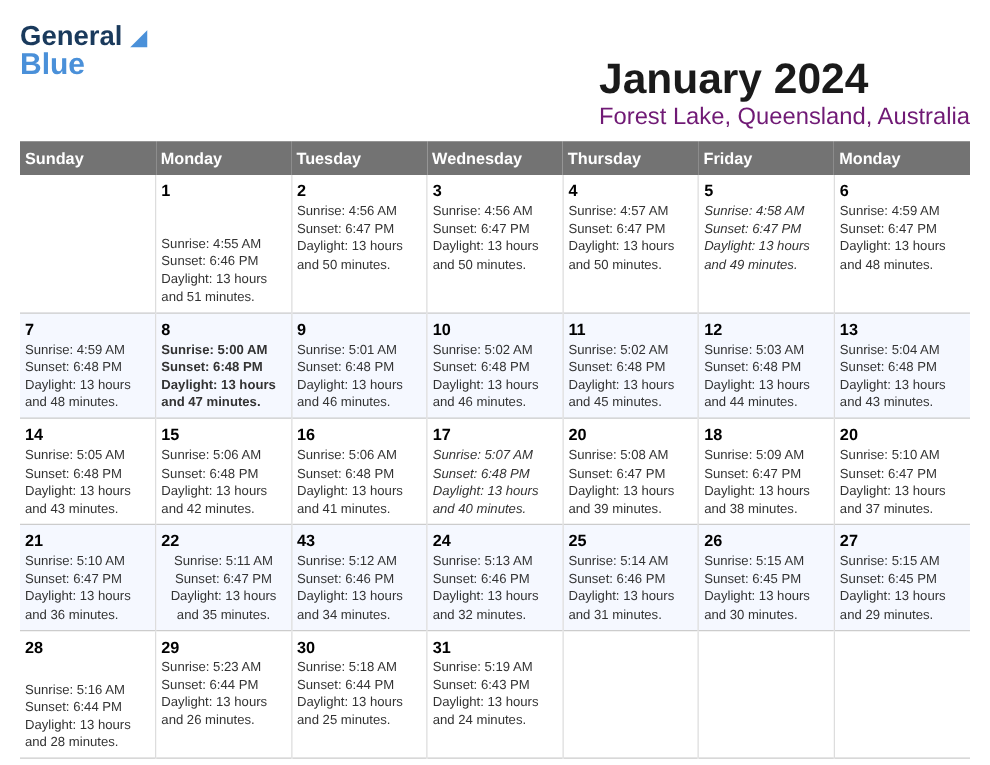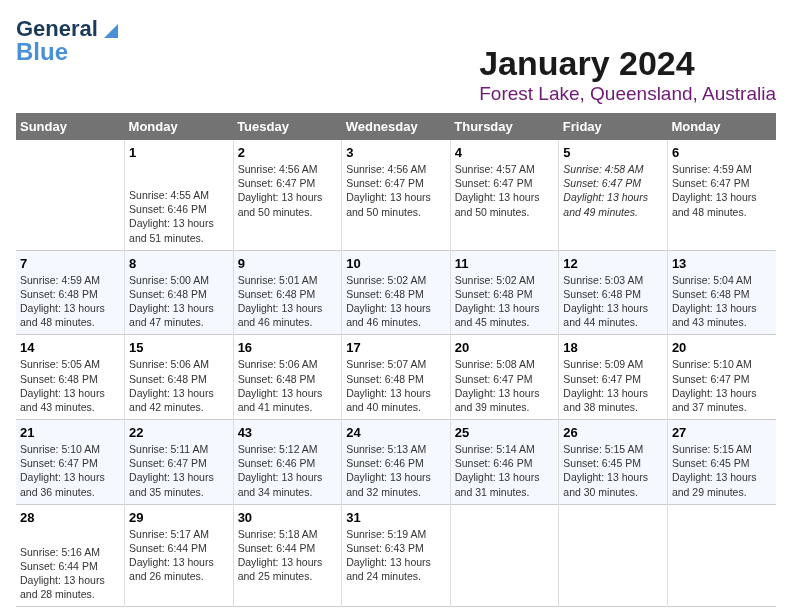--- a/index.html
+++ b/index.html
@@ -154,21 +154,21 @@
       <tr>
         <td>
           <span class="day-num">7</span>
           <div class="day-info" style="white-space: pre-line;">Sunrise: 4:59 AM
 Sunset: 6:48 PM
 Daylight: 13 hours
 and 48 minutes.</div>
         </td>
         <td>
           <span class="day-num">8</span>
-          <div class="day-info" style="white-space: pre-line;">Sunrise: 5:00 AM
+          <div class="day-info" style="white-space: pre-line; font-weight: bold;">Sunrise: 5:00 AM
 Sunset: 6:48 PM
 Daylight: 13 hours
 and 47 minutes.</div>
         </td>
         <td>
           <span class="day-num">9</span>
           <div class="day-info" style="white-space: pre-line;">Sunrise: 5:01 AM
 Sunset: 6:48 PM
 Daylight: 13 hours
 and 46 minutes.</div>
@@ -219,21 +219,21 @@
         </td>
         <td>
           <span class="day-num">16</span>
           <div class="day-info" style="white-space: pre-line;">Sunrise: 5:06 AM
 Sunset: 6:48 PM
 Daylight: 13 hours
 and 41 minutes.</div>
         </td>
         <td>
           <span class="day-num">17</span>
-          <div class="day-info" style="white-space: pre-line;">Sunrise: 5:07 AM
+          <div class="day-info" style="white-space: pre-line; font-style: italic;">Sunrise: 5:07 AM
 Sunset: 6:48 PM
 Daylight: 13 hours
 and 40 minutes.</div>
         </td>
         <td>
           <span class="day-num">20</span>
           <div class="day-info" style="white-space: pre-line;">Sunrise: 5:08 AM
 Sunset: 6:47 PM
 Daylight: 13 hours
 and 39 minutes.</div>
@@ -256,21 +256,21 @@
       <tr>
         <td>
           <span class="day-num">21</span>
           <div class="day-info" style="white-space: pre-line;">Sunrise: 5:10 AM
 Sunset: 6:47 PM
 Daylight: 13 hours
 and 36 minutes.</div>
         </td>
         <td>
           <span class="day-num">22</span>
-          <div class="day-info" style="white-space: pre-line;">Sunrise: 5:11 AM
+          <div class="day-info" style="white-space: pre-line; text-align: center;">Sunrise: 5:11 AM
 Sunset: 6:47 PM
 Daylight: 13 hours
 and 35 minutes.</div>
         </td>
         <td>
           <span class="day-num">43</span>
           <div class="day-info" style="white-space: pre-line;">Sunrise: 5:12 AM
 Sunset: 6:46 PM
 Daylight: 13 hours
 and 34 minutes.</div>
@@ -307,21 +307,21 @@
       <tr>
         <td>
           <span class="day-num">28</span>
           <div class="day-info" style="white-space: pre-line; margin-top: 20px;">Sunrise: 5:16 AM
 Sunset: 6:44 PM
 Daylight: 13 hours
 and 28 minutes.</div>
         </td>
         <td>
           <span class="day-num">29</span>
-          <div class="day-info" style="white-space: pre-line;">Sunrise: 5:17 AM
+          <div class="day-info" style="white-space: pre-line;">Sunrise: 5:23 AM
 Sunset: 6:44 PM
 Daylight: 13 hours
 and 26 minutes.</div>
         </td>
         <td>
           <span class="day-num">30</span>
           <div class="day-info" style="white-space: pre-line;">Sunrise: 5:18 AM
 Sunset: 6:44 PM
 Daylight: 13 hours
 and 25 minutes.</div>

